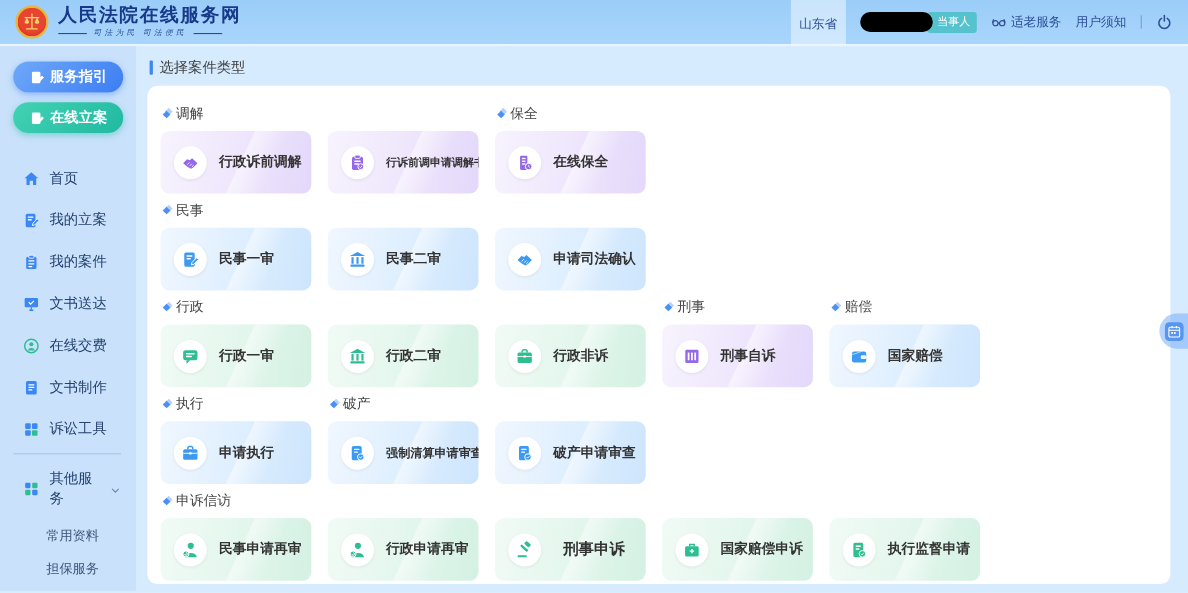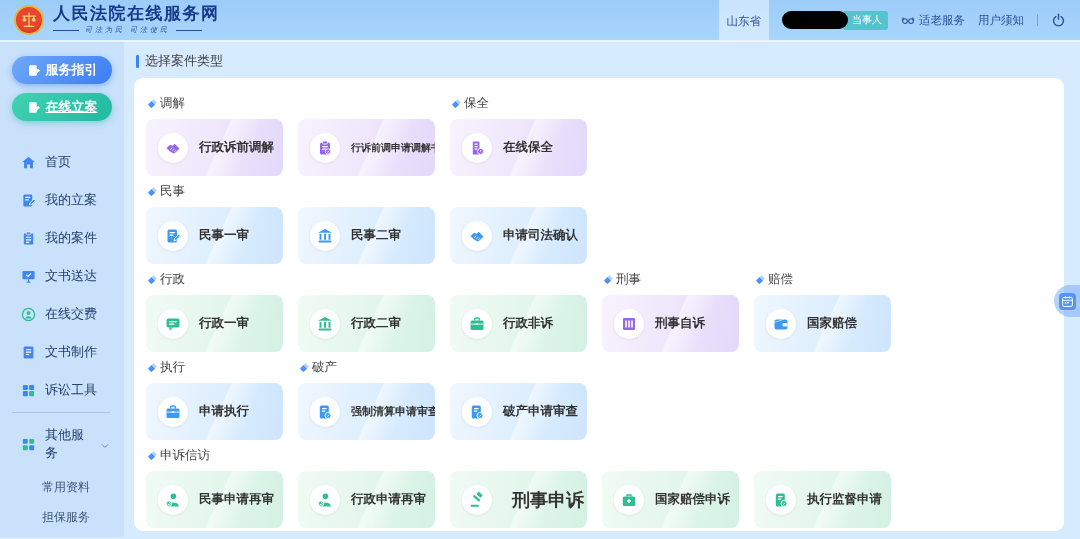--- a/index.html
+++ b/index.html
@@ -33,21 +33,21 @@
   
   .layout { display:flex; height:495px; position:relative; }
 
   
   .sidebar { width:124px; flex-shrink:0; position:relative;
     background:linear-gradient(90deg,#c9e1fb 0,#c9e1fb 128px,#afd2f6 128px); }
   .pill { width:100px; height:28px; border-radius:15px; display:flex; align-items:center; justify-content:center;
     gap:6px; color:#fff; font-size:13px; font-weight:bold; margin:0 auto; cursor:pointer; }
   .pill .pic { width:13px; height:13px; }
   .pill-blue { margin-top:14px; background:linear-gradient(135deg,#6fa9f9,#3c7df2); box-shadow:0 2px 6px rgba(60,125,242,.45); }
-  .pill-teal { margin-top:9px; background:linear-gradient(135deg,#43d2b3,#21b9a2); box-shadow:0 2px 6px rgba(33,185,162,.45);text-decoration:underline; }
+  .pill-teal { margin-top:9px; background:linear-gradient(135deg,#43d2b3,#21b9a2); box-shadow:0 2px 6px rgba(33,185,162,.45); }
   .active-arrow { position:absolute; left:127px; top:59px; width:0; height:0;
     border-top:8px solid transparent; border-bottom:8px solid transparent; border-right:10px solid #e8f3fe; }
   .menu { margin-top:22px; }
   .menu-item { display:flex; align-items:center; gap:9px; padding:10px 0 10px 21px; font-size:13px; color:#24416f; cursor:pointer; }
   .mi-icon { width:15px; height:15px; flex-shrink:0; }
   .mi-chevron { width:11px; height:11px; color:#6c87ad; margin-left:auto; margin-right:14px; }
   .menu-divider { height:1px; background:rgba(120,160,210,.4); margin:3px 14px 3px 12px; }
   .submenu-item { padding:6.5px 0 6.5px 42px; font-size:12px; color:#3c5578; cursor:pointer; }
 
   
@@ -531,21 +531,21 @@
               <div class="card theme-green">
                 <span class="card-icon">
                   <svg viewBox="0 0 16 16">
                     <g fill="currentColor">
                       <rect x="7.8" y="1" width="5.6" height="3.4" rx="1" transform="rotate(42 10.6 2.7)"></rect>
                       <rect x="3.4" y="5.2" width="8.4" height="2.2" rx="1" transform="rotate(42 7.6 6.3)"></rect>
                       <rect x="1.5" y="12.8" width="8.4" height="1.9" rx=".9"></rect>
                     </g>
                   </svg>
                 </span>
-                <span class="card-label" style="font-size: 18px; margin-left: 20px;">刑事申诉</span>
+                <span class="card-label" style="font-size: 14px; margin-left: 20px;">刑事申诉</span>
               </div>
               <div class="card theme-green">
                 <span class="card-icon">
                   <svg viewBox="0 0 16 16">
                     <rect x="1.8" y="4.5" width="12.4" height="9.5" rx="1.5" fill="currentColor"></rect>
                     <path d="M6 4.5V3h4v1.5" stroke="currentColor" stroke-width="1.4" fill="none"></path>
                     <path d="M8 7v4M6 9h4" stroke="#fff" stroke-width="1.3"></path>
                   </svg>
                 </span>
                 <span class="card-label" style="font-size: 12.5px;">国家赔偿申诉</span>

